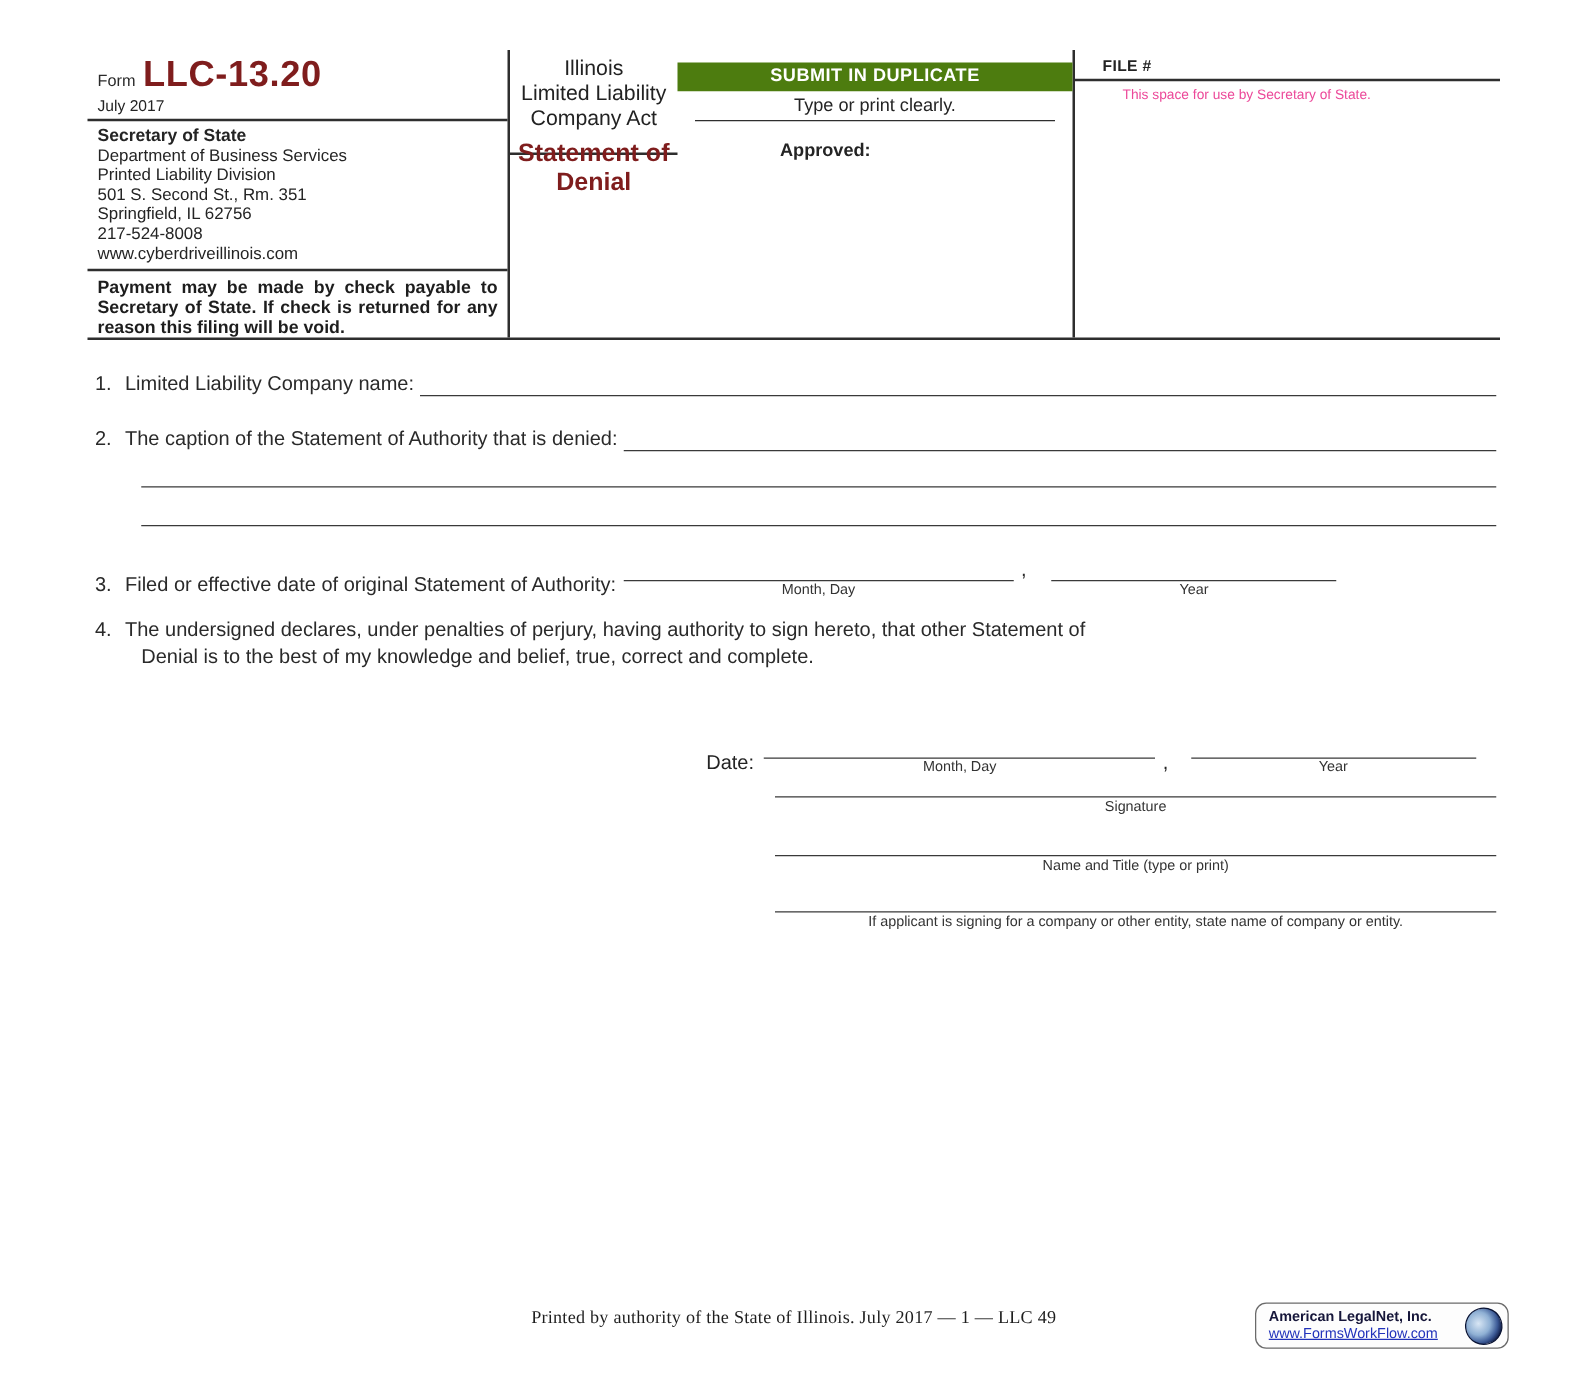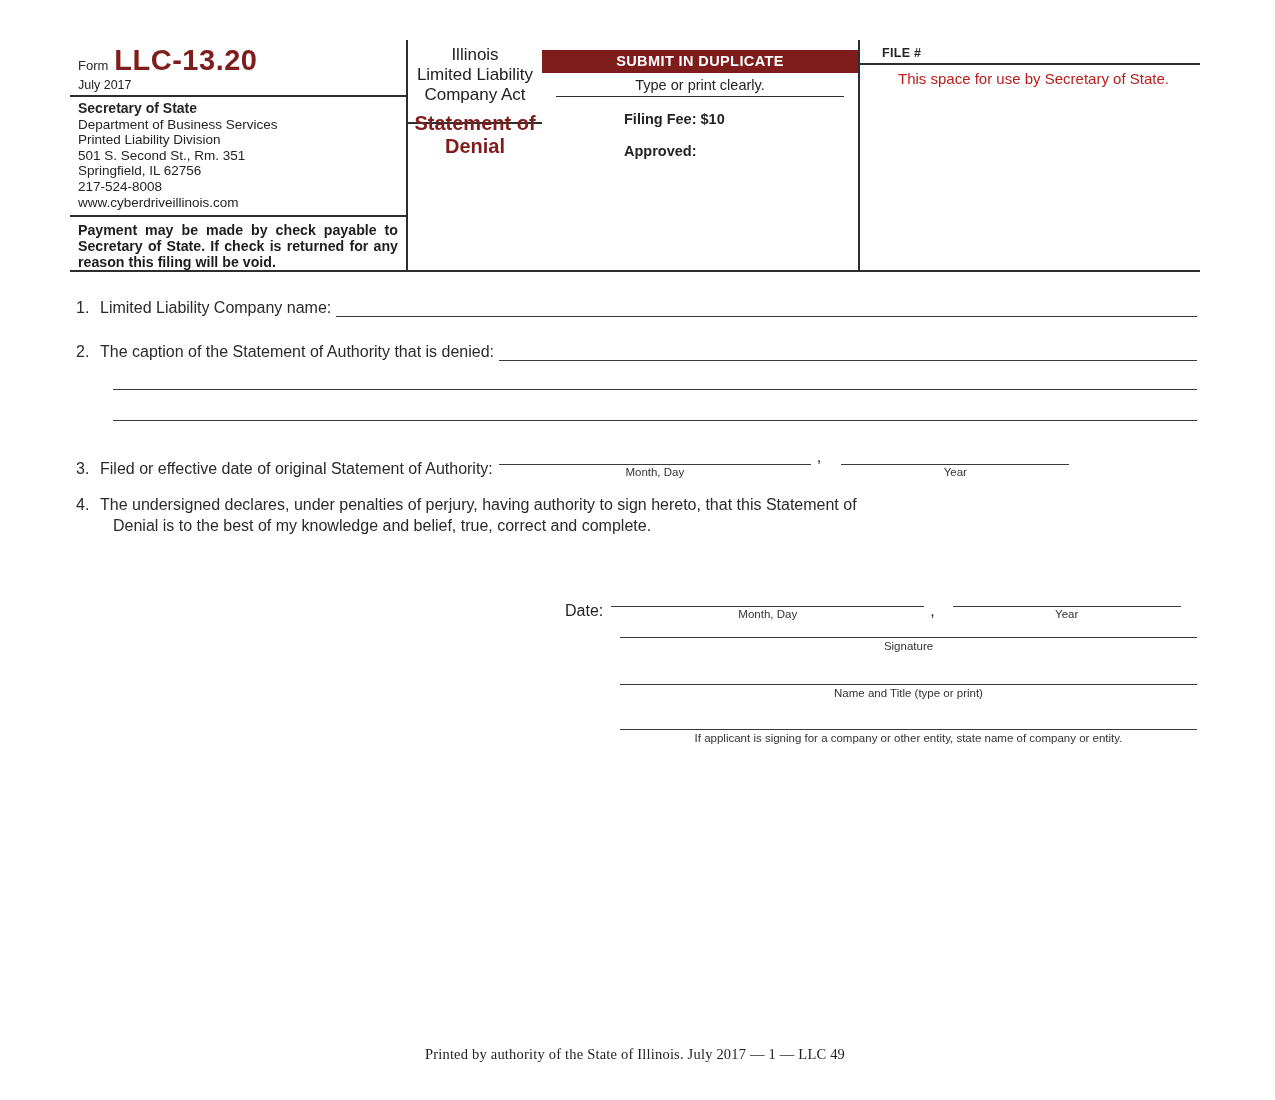--- a/index.html
+++ b/index.html
@@ -29,31 +29,31 @@
   .sect-payment {
     padding:6px 8px; font-weight:bold; font-size:14.2px; line-height:15.8px;
     text-align:justify; color:#1d1d1d;
   }
   .col-center { width:452px; border-right:2px solid #2e2e2e; display:flex; flex-direction:row; }
   .title-block { height:84px; border-bottom:2px solid #2e2e2e; text-align:center; padding-top:5px; }
   .title-state, .title-act { font-size:17px; line-height:20px; color:#222; }
   .title-doc { font-size:20px; font-weight:bold; margin-top:7px; color:#7f1d1d; }
   .instr-block { padding-top:10px; }
   .submit-bar {
-    width:316px; margin:0 auto; background:#7f1d1d; color:#ffffff;
+    width:316px; margin:0 auto; background:#4d7c0f; color:#ffffff;
     font-weight:bold; font-size:14.5px; text-align:center; padding:3px 0 4px 0;
     letter-spacing:0.4px;
   }
   .type-print { text-align:center; font-size:14.5px; margin-top:4px; }
   .type-print-rule { width:288px; margin:3px auto 0 auto; border-bottom:1.6px solid #2e2e2e; }
   .fee-row { margin:14px 0 0 82px; font-weight:bold; font-size:14.5px; }
   .approved-row { margin:16px 0 0 82px; font-weight:bold; font-size:14.5px; }
   .col-right { flex:1; display:flex; flex-direction:column; }
   .file-row { padding:6px 0 3px 22px; font-weight:bold; font-size:12.5px; border-bottom:2px solid #2e2e2e; letter-spacing:0.3px; }
-  .space-note { padding:5px 0 0 38px; font-size:15px; color:#b91c1c; }
+  .space-note { padding:5px 0 0 38px; font-size:11px; color:#ec4899; }
 
   
   .row { position:absolute; display:flex; align-items:flex-end; font-size:16px; color:#2a2a2a; }
   .num { width:24px; flex:0 0 auto; }
   .lbl { white-space:nowrap; }
   .fill { flex:1 1 auto; border-bottom:1.6px solid #3a3a3a; height:18px; margin-left:5px; min-width:20px; }
   .hline { position:absolute; border-top:1.6px solid #3a3a3a; }
 
   .dfield { display:inline-block; vertical-align:bottom; }
   .dfield .dline { border-bottom:1.6px solid #3a3a3a; height:17px; }
@@ -118,24 +118,20 @@
     <div class="col-center">
       <div class="title-block">
         <div class="title-state">Illinois</div>
         <div class="title-act">Limited Liability Company Act</div>
         <div class="title-doc">Statement of Denial</div>
       </div>
       <div class="instr-block">
         <div class="submit-bar">SUBMIT IN DUPLICATE</div>
         <div class="type-print">Type or print clearly.</div>
         <div class="type-print-rule"></div>
-        <div class="fee-row">
-          <span>Filing Fee:</span>
-          <span>$10</span>
-        </div>
         <div class="approved-row">Approved:</div>
       </div>
     </div>
 
     <div class="col-right">
       <div class="file-row">FILE #</div>
       <div class="space-note">This space for use by Secretary of State.</div>
     </div>
 
   </div>
@@ -164,21 +160,21 @@
     <span class="comma" style="align-self:flex-start; padding-top:0;">,</span>
     <span class="dfield" style="width:228px; margin-left:14px;">
       <span class="dline" style="display:block;"></span>
       <span class="dlabel" style="display:block;">Year</span>
     </span>
   </div>
 
   <div class="item4-wrap">
     <span class="num">4.</span>
     <div class="item4-para">
-      <div>The undersigned declares, under penalties of perjury, having authority to sign hereto, that this Statement of</div>
+      <div>The undersigned declares, under penalties of perjury, having authority to sign hereto, that other Statement of</div>
       <div class="item4-l2">Denial is to the best of my knowledge and belief, true, correct and complete.</div>
     </div>
   </div>
 
   <div class="date-row">
     <span class="date-word">Date:</span>
     <span class="dfield" style="width:313px;">
       <span class="dline" style="display:block;"></span>
       <span class="dlabel" style="display:block;">Month, Day</span>
     </span>
@@ -196,14 +192,21 @@
   <div class="sigline" style="top:684px;">
     <div class="siglabel">Name and Title (type or print)</div>
   </div>
 
   <div class="sigline" style="top:729px;">
     <div class="siglabel">If applicant is signing for a company or other entity, state name of company or entity.</div>
   </div>
 
   <div class="footer-print">Printed by authority of the State of Illinois. July 2017  —  1  —  LLC 49</div>
 
+  <div class="legalnet-box">
+    <div class="legalnet-text">
+      <div class="legalnet-company">American LegalNet, Inc.</div>
+      <div class="legalnet-site">www.FormsWorkFlow.com</div>
+    </div>
+    <div class="globe"></div>
+  </div>
 
 </div>
 
 </body></html>

